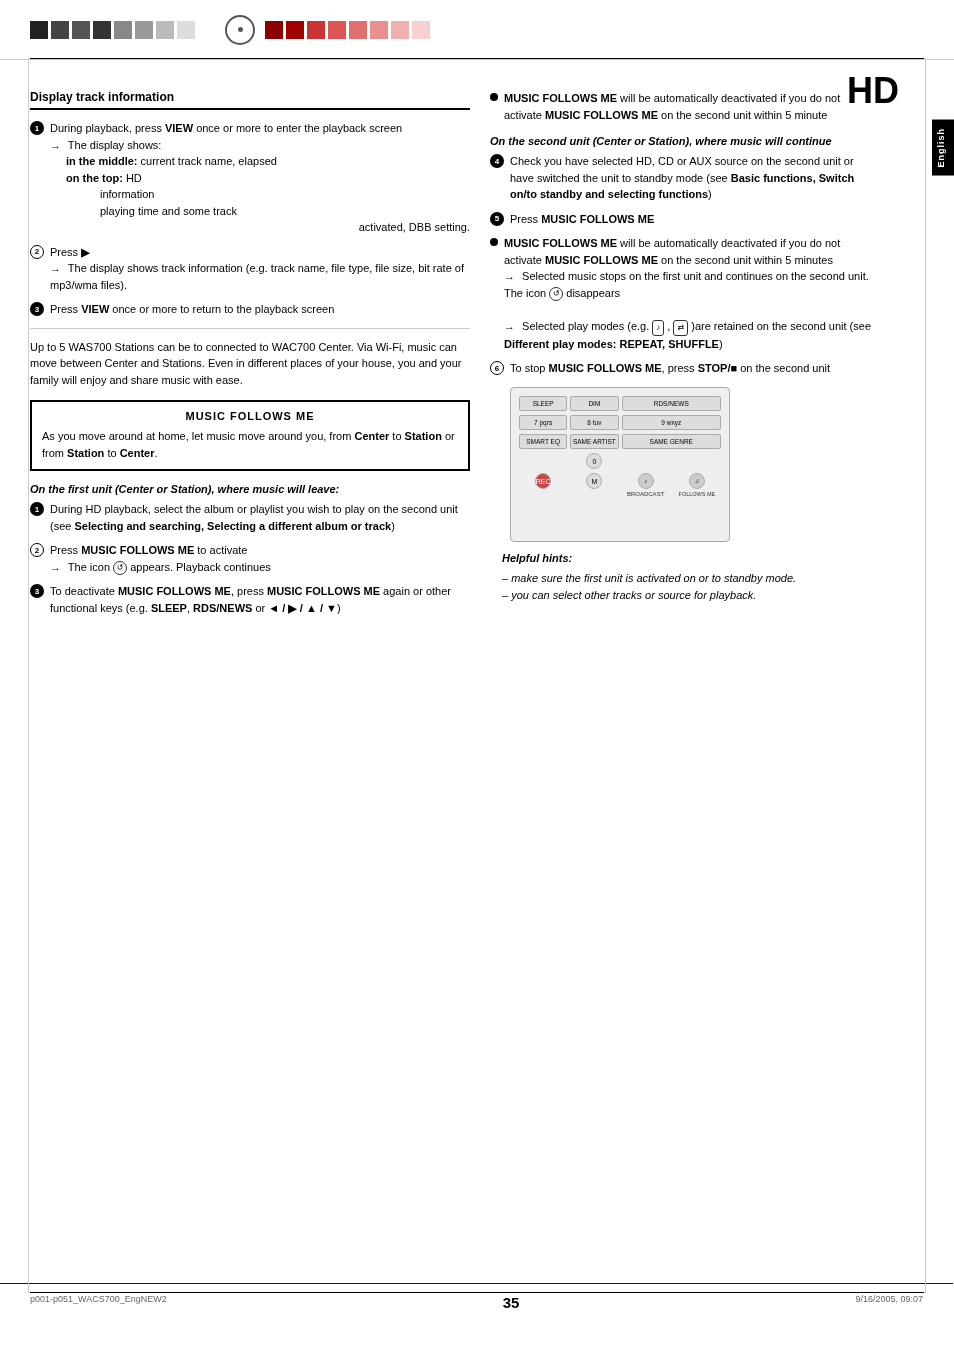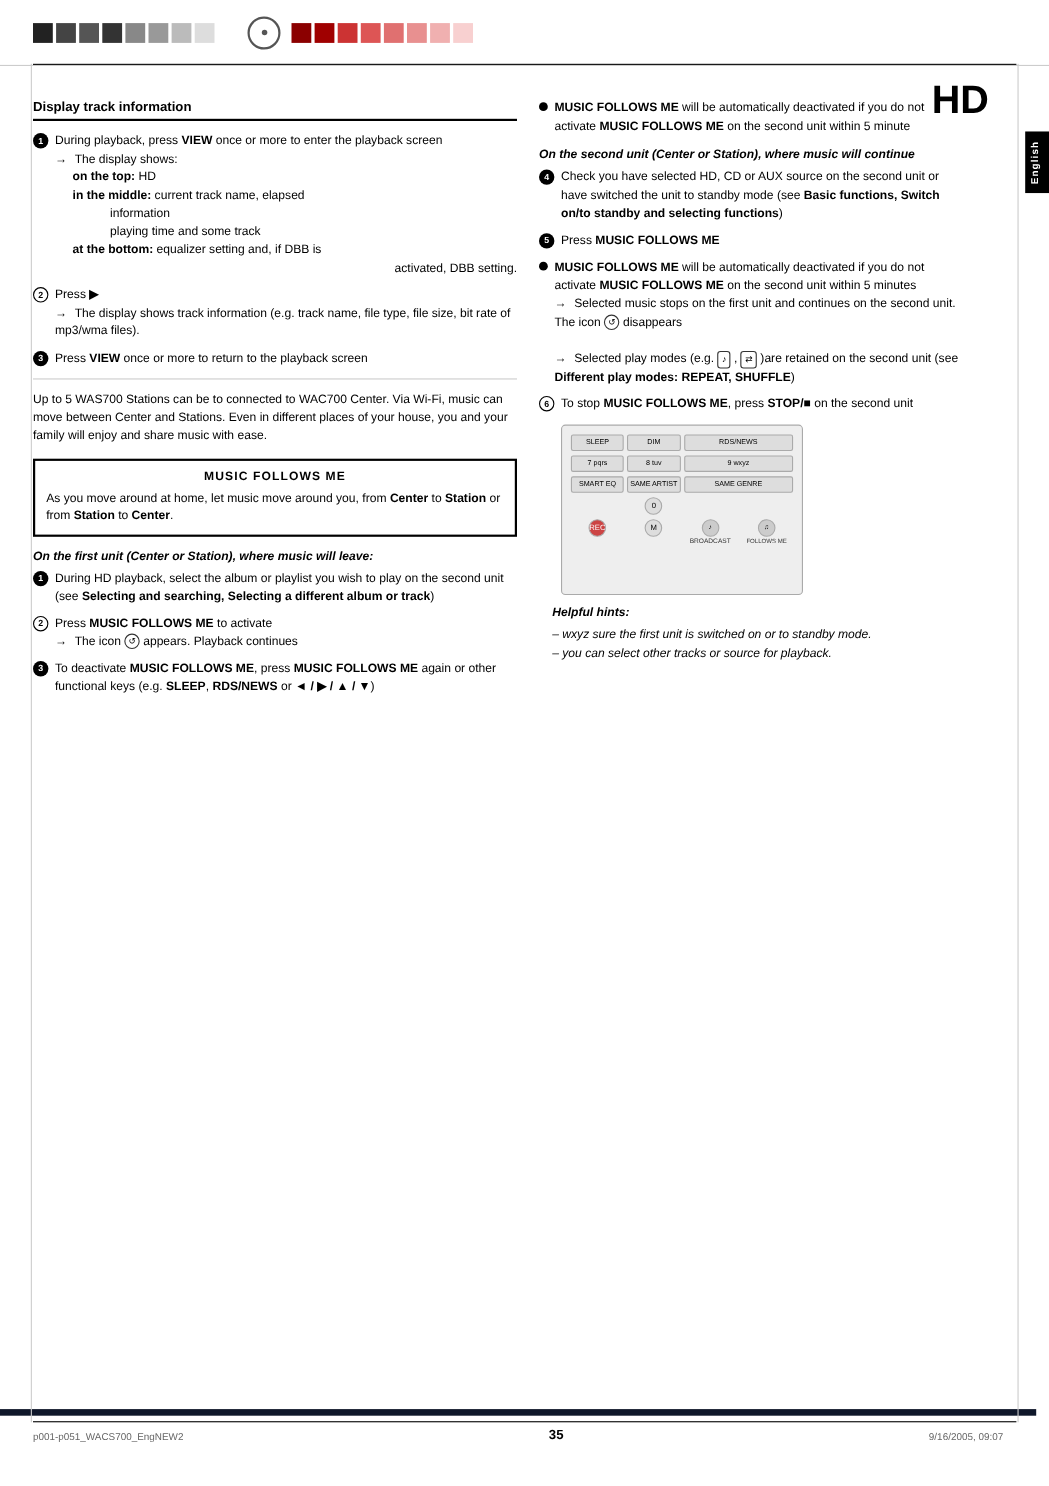--- a/index.html
+++ b/index.html
@@ -174,35 +174,35 @@
     
     .helpful-hints {
       margin-top: 10px;
       margin-left: 12px;
     }
 
     
     .footer {
       display: flex;
       justify-content: space-between;
-      align-items: flex-end;
+      align-items: flex-start;
       padding: 10px 30px;
-      border-top: 6px solid #0f172a;
+      border-top: 1px solid #0f172a;
       margin-top: auto;
       position: absolute;
       bottom: 30px;
       left: 0;
-      right: 12px;
+      right: 1px;
     }
     .footer-left {
       font-size: 9px;
       color: #666;
     }
     .footer-center {
-      font-size: 12px;
+      font-size: 15px;
       font-weight: bold;
     }
     .footer-right {
       font-size: 9px;
       color: #666;
     }
 
     
     .divider {
       border: none;
@@ -291,25 +291,24 @@
 
   <div class="left-column">
 
     <div class="section-title">Display track information</div>
 
     <div class="numbered-item">
       <div class="num-circle">1</div>
       <div class="item-content">
         During playback, press <b>VIEW</b> once or more to enter the playback screen<br>
         <span class="arrow-right"></span> The display shows:<br>
+        <span style="display:block;margin-left:16px;"><b>in the middle:</b> current track name, elapsed</span>
         <span style="display:block;margin-left:16px;"><b>on the top:</b> HD</span>
-        <span style="display:block;margin-left:16px;"><b>in the middle:</b> current track name, elapsed</span>
         <span style="display:block;margin-left:50px;">information</span>
         <span style="display:block;margin-left:50px;">playing time and some track</span>
-        <span style="display:block;margin-left:16px;"><b>at the bottom:</b> equalizer setting and, if DBB is</span>
         <span style="display:block;margin-left:60px;text-align:right;">activated, DBB setting.</span>
       </div>
     </div>
 
     <div class="numbered-item">
       <div class="num-circle outline">2</div>
       <div class="item-content">
         Press <b>▶</b><br>
         <span class="arrow-right"></span> The display shows track information (e.g. track name, file type, file size, bit rate of mp3/wma files).
       </div>
@@ -445,21 +444,21 @@
         <div style="visibility:hidden;"></div>
         <div style="visibility:hidden;"></div>
         <div style="font-size:6px;text-align:center;color:#333;">BROADCAST</div>
         <div style="font-size:5.5px;text-align:center;color:#333;">FOLLOWS ME</div>
       </div>
     </div>
 
     <div class="helpful-hints">
       <p style="margin-bottom:6px;"><i><b>Helpful hints:</b></i></p>
       <p style="line-height:1.6;margin-top:4px;">
-        <i>– wxyz sure the first unit is switched on or to standby mode.</i>
+        <i>– make sure the first unit is activated on or to standby mode.</i>
       </p>
       <p style="line-height:1.6;">
         <i>– you can select other tracks or source for playback.</i>
       </p>
     </div>
 
   </div>
 </div>
 
 <div class="bottom-line"></div>

